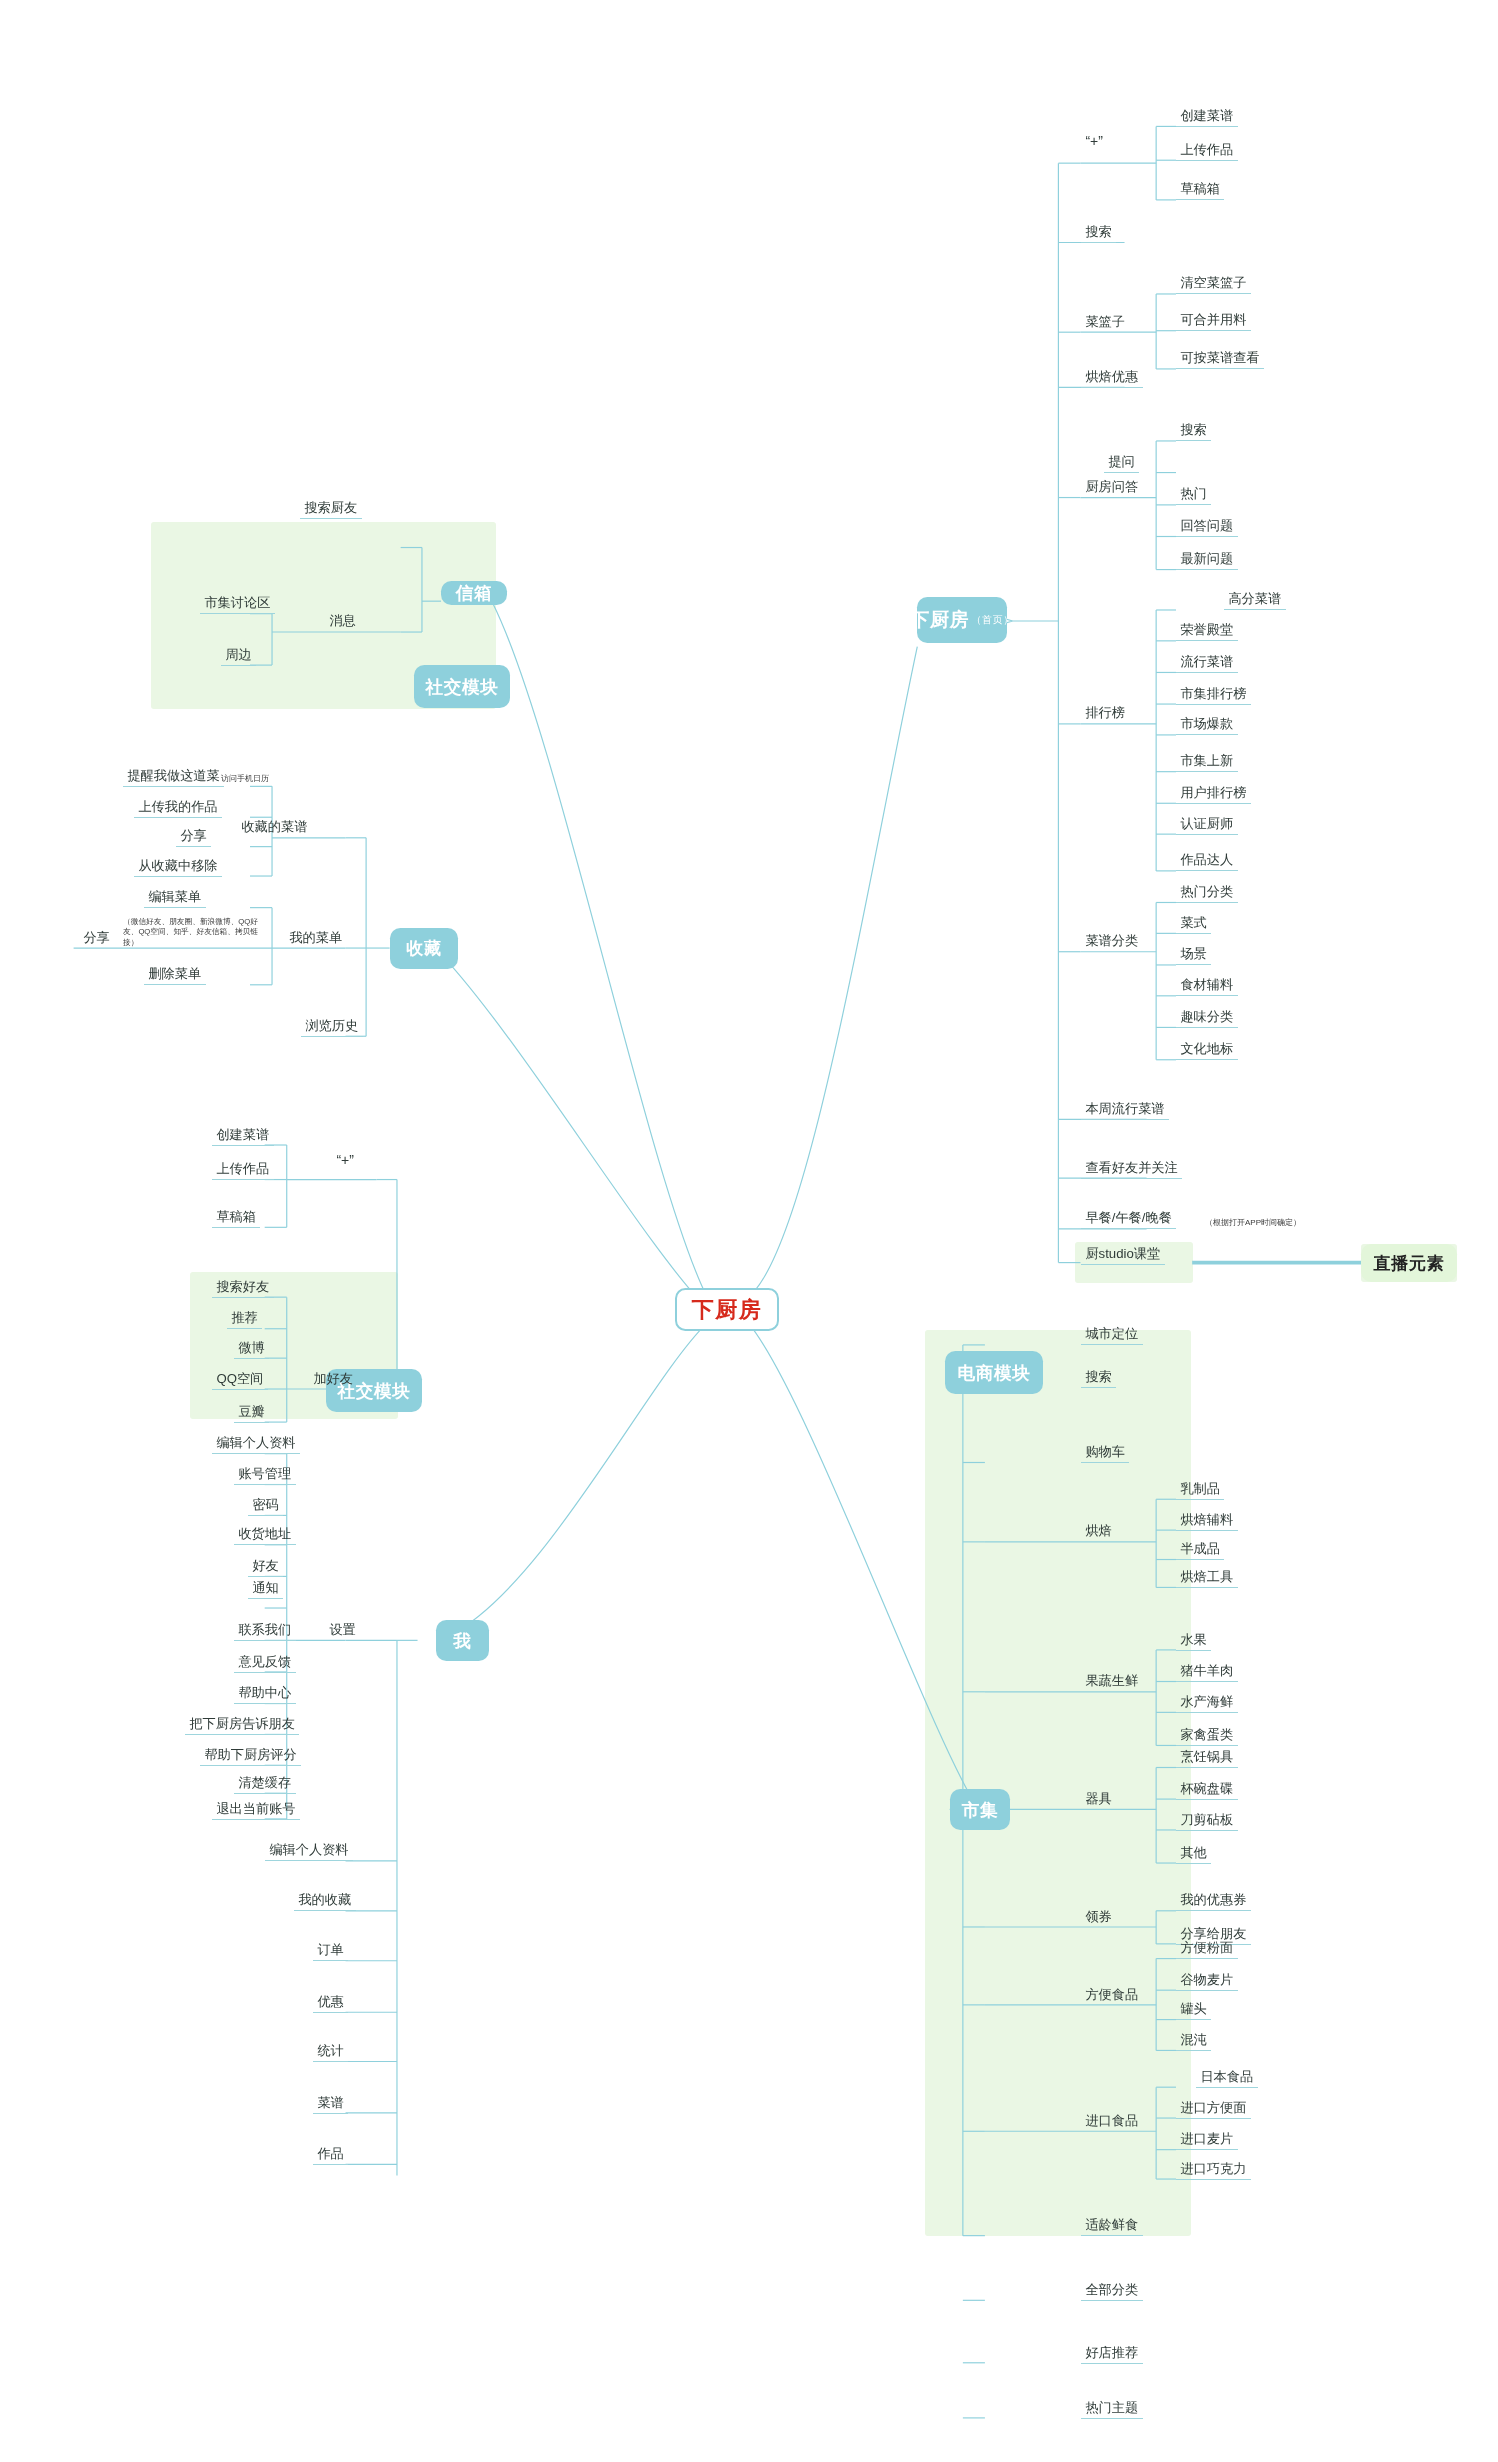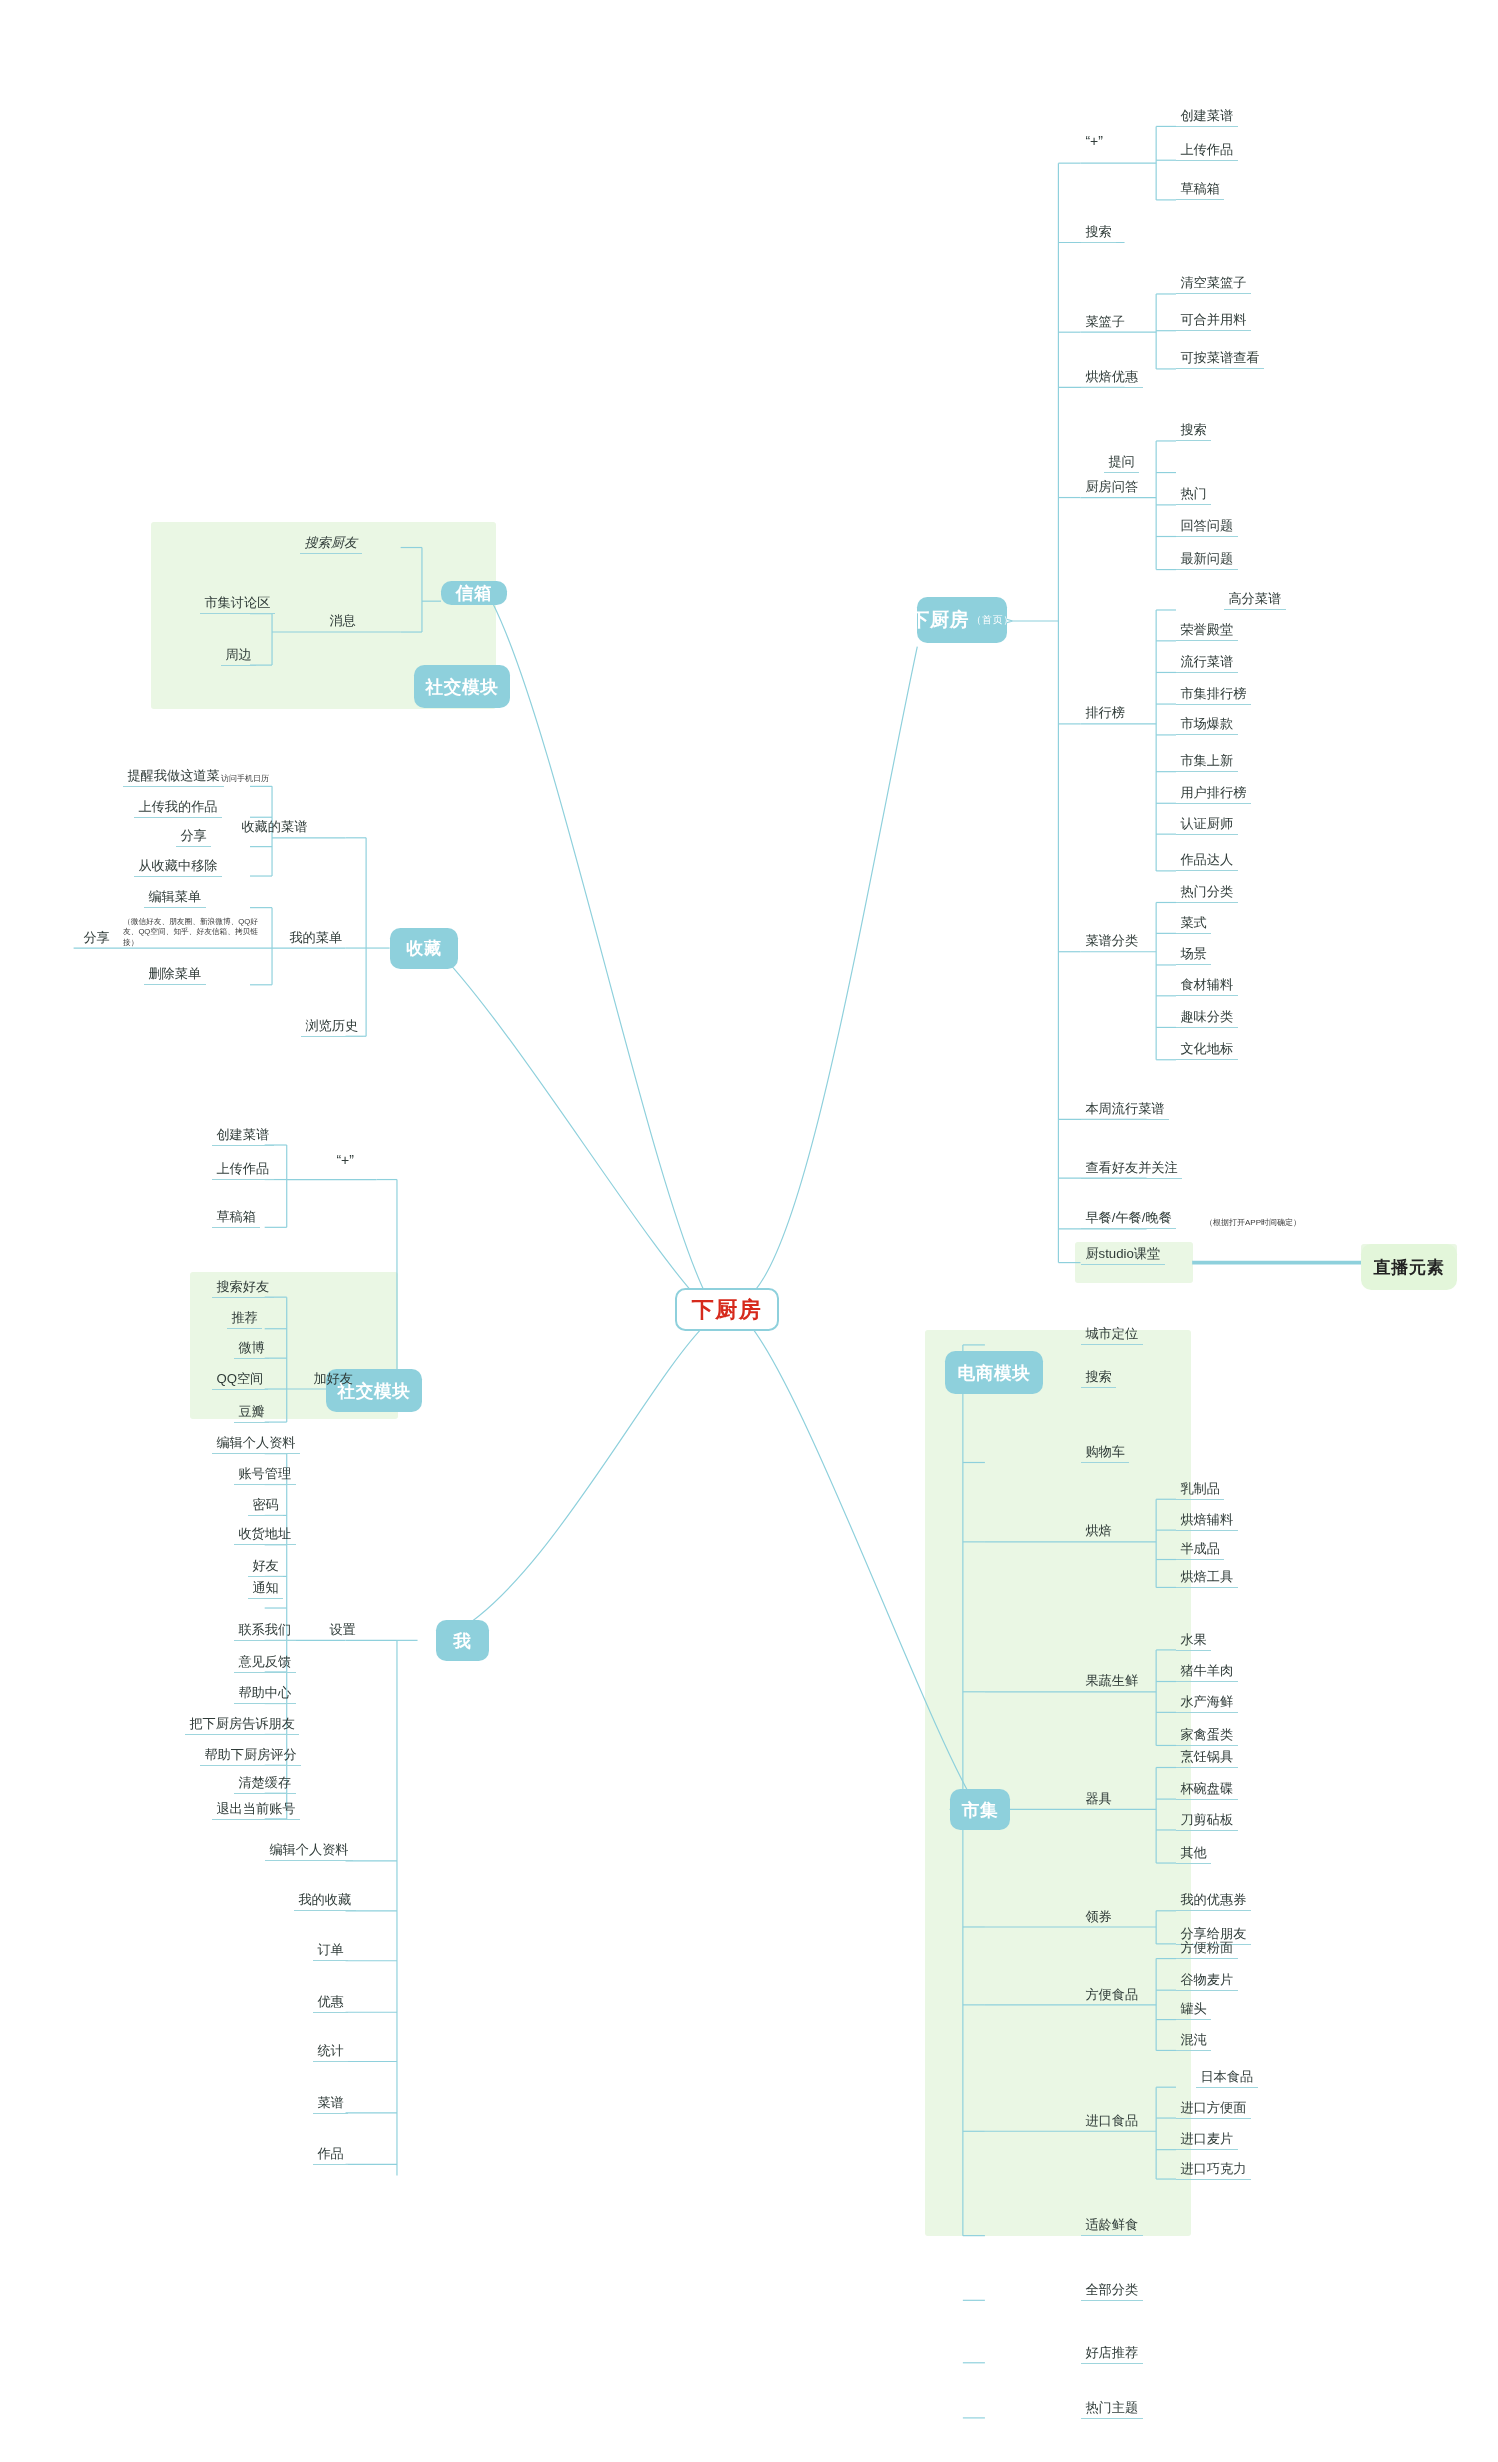--- a/index.html
+++ b/index.html
@@ -307,21 +307,21 @@
   </div>
 
   <div class="pill" style="left:945px;top:1351px;width:98px;height:43px;font-size:17.6px;">
     <span>电商模块</span>
   </div>
 
   <div class="pill" style="left:950px;top:1789px;width:60px;height:41px;font-size:17.6px;">
     <span>市集</span>
   </div>
 
-  <div class="pill green" style="left:1361px;top:1244px;width:96px;height:46px;font-size:17px;">
+  <div class="pill green" style="left:1361px;top:1244px;width:96px;height:38px;font-size:17px;">
     <span>直播元素</span>
   </div>
 
   <div class="node plain f19" style="left:1081px;top:134px;">
     <span>“+”</span>
   </div>
   <div class="node leaf f18" style="left:1176px;top:109px;">
     <span>创建菜谱</span></div>
   <div class="node leaf f18" style="left:1176px;top:143px;">
     <span>上传作品</span></div>
@@ -396,21 +396,21 @@
     <span>本周流行菜谱</span></div>
   <div class="node leaf f18" style="left:1081px;top:1161px;">
     <span>查看好友并关注</span></div>
   <div class="node leaf f18" style="left:1081px;top:1211px;">
     <span>早餐/午餐/晚餐</span></div>
   <div class="node note note-sm" style="left:1205px;top:1219px;">
     <span>（根据打开APP时间确定）</span></div>
   <div class="node leaf f18" style="left:1081px;top:1247px;">
     <span>厨studio课堂</span></div>
 
-  <div class="node leaf f18" style="left:300px;top:536px;font-style:italic;">
+  <div class="node leaf f18" style="left:300px;top:501px;">
     <span>搜索厨友</span></div>
   <div class="node plain f18" style="left:325px;top:614px;">
     <span>消息</span></div>
   <div class="node leaf f18" style="left:200px;top:596px;">
     <span>市集讨论区</span></div>
   <div class="node leaf f18" style="left:221px;top:648px;">
     <span>周边</span></div>
 
   <div class="node plain f18" style="left:237px;top:820px;">
     <span>收藏的菜谱</span></div>

